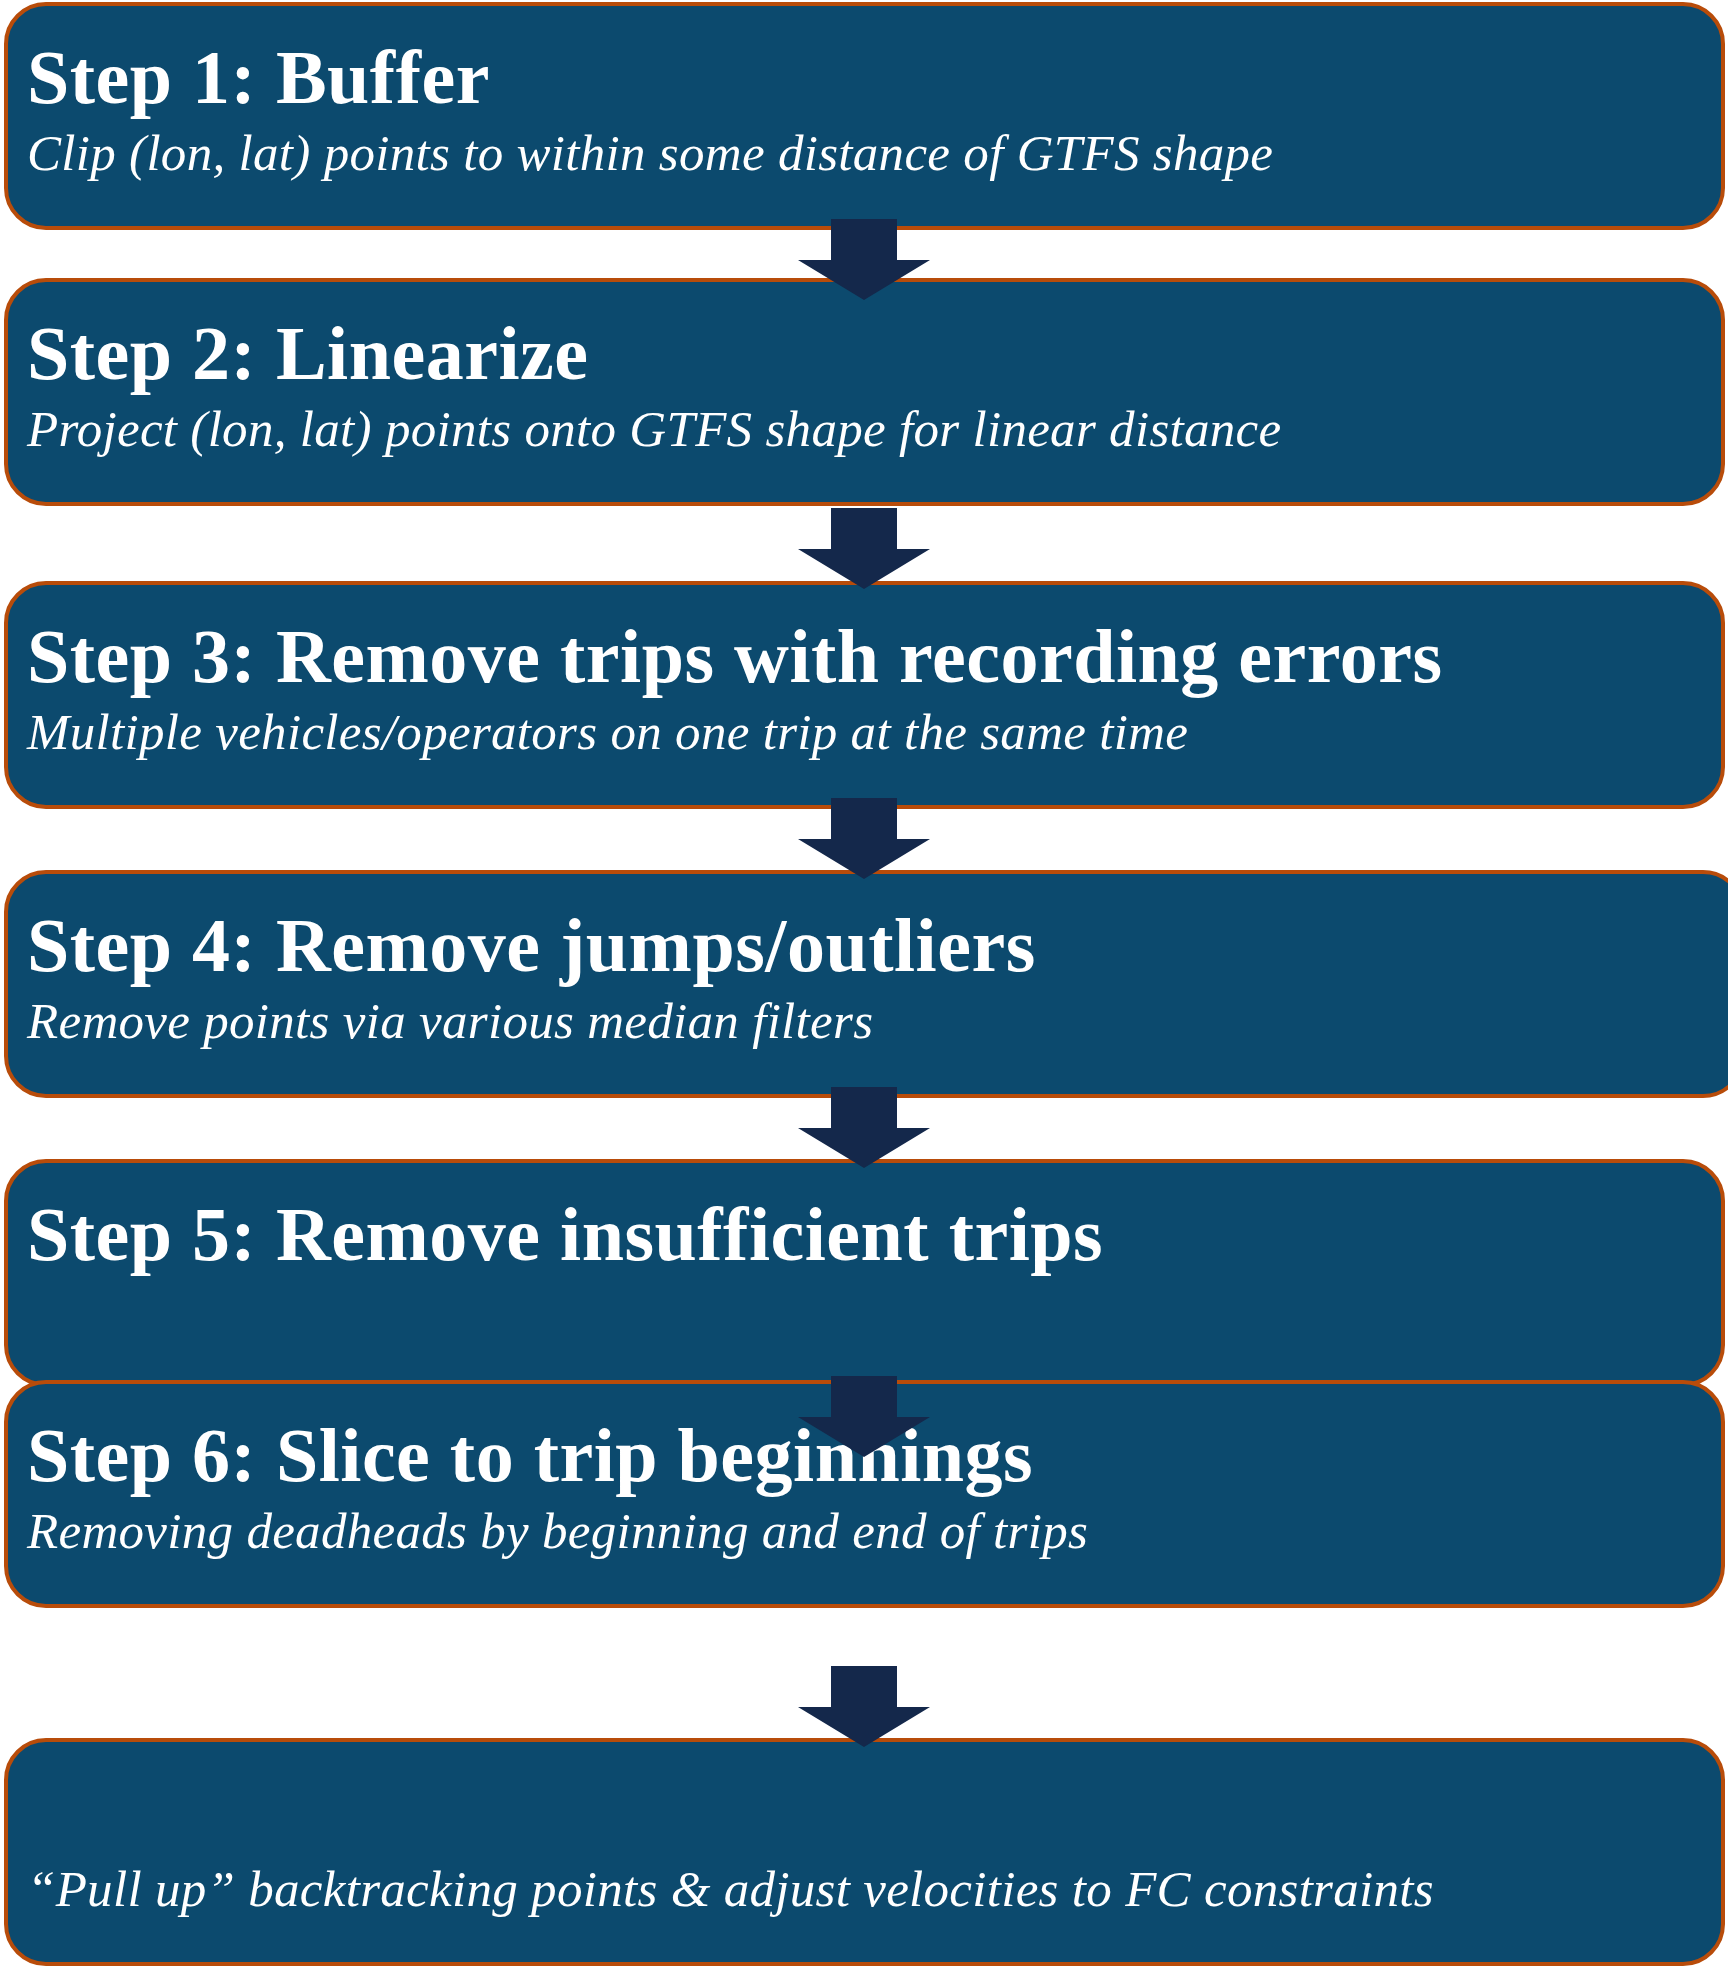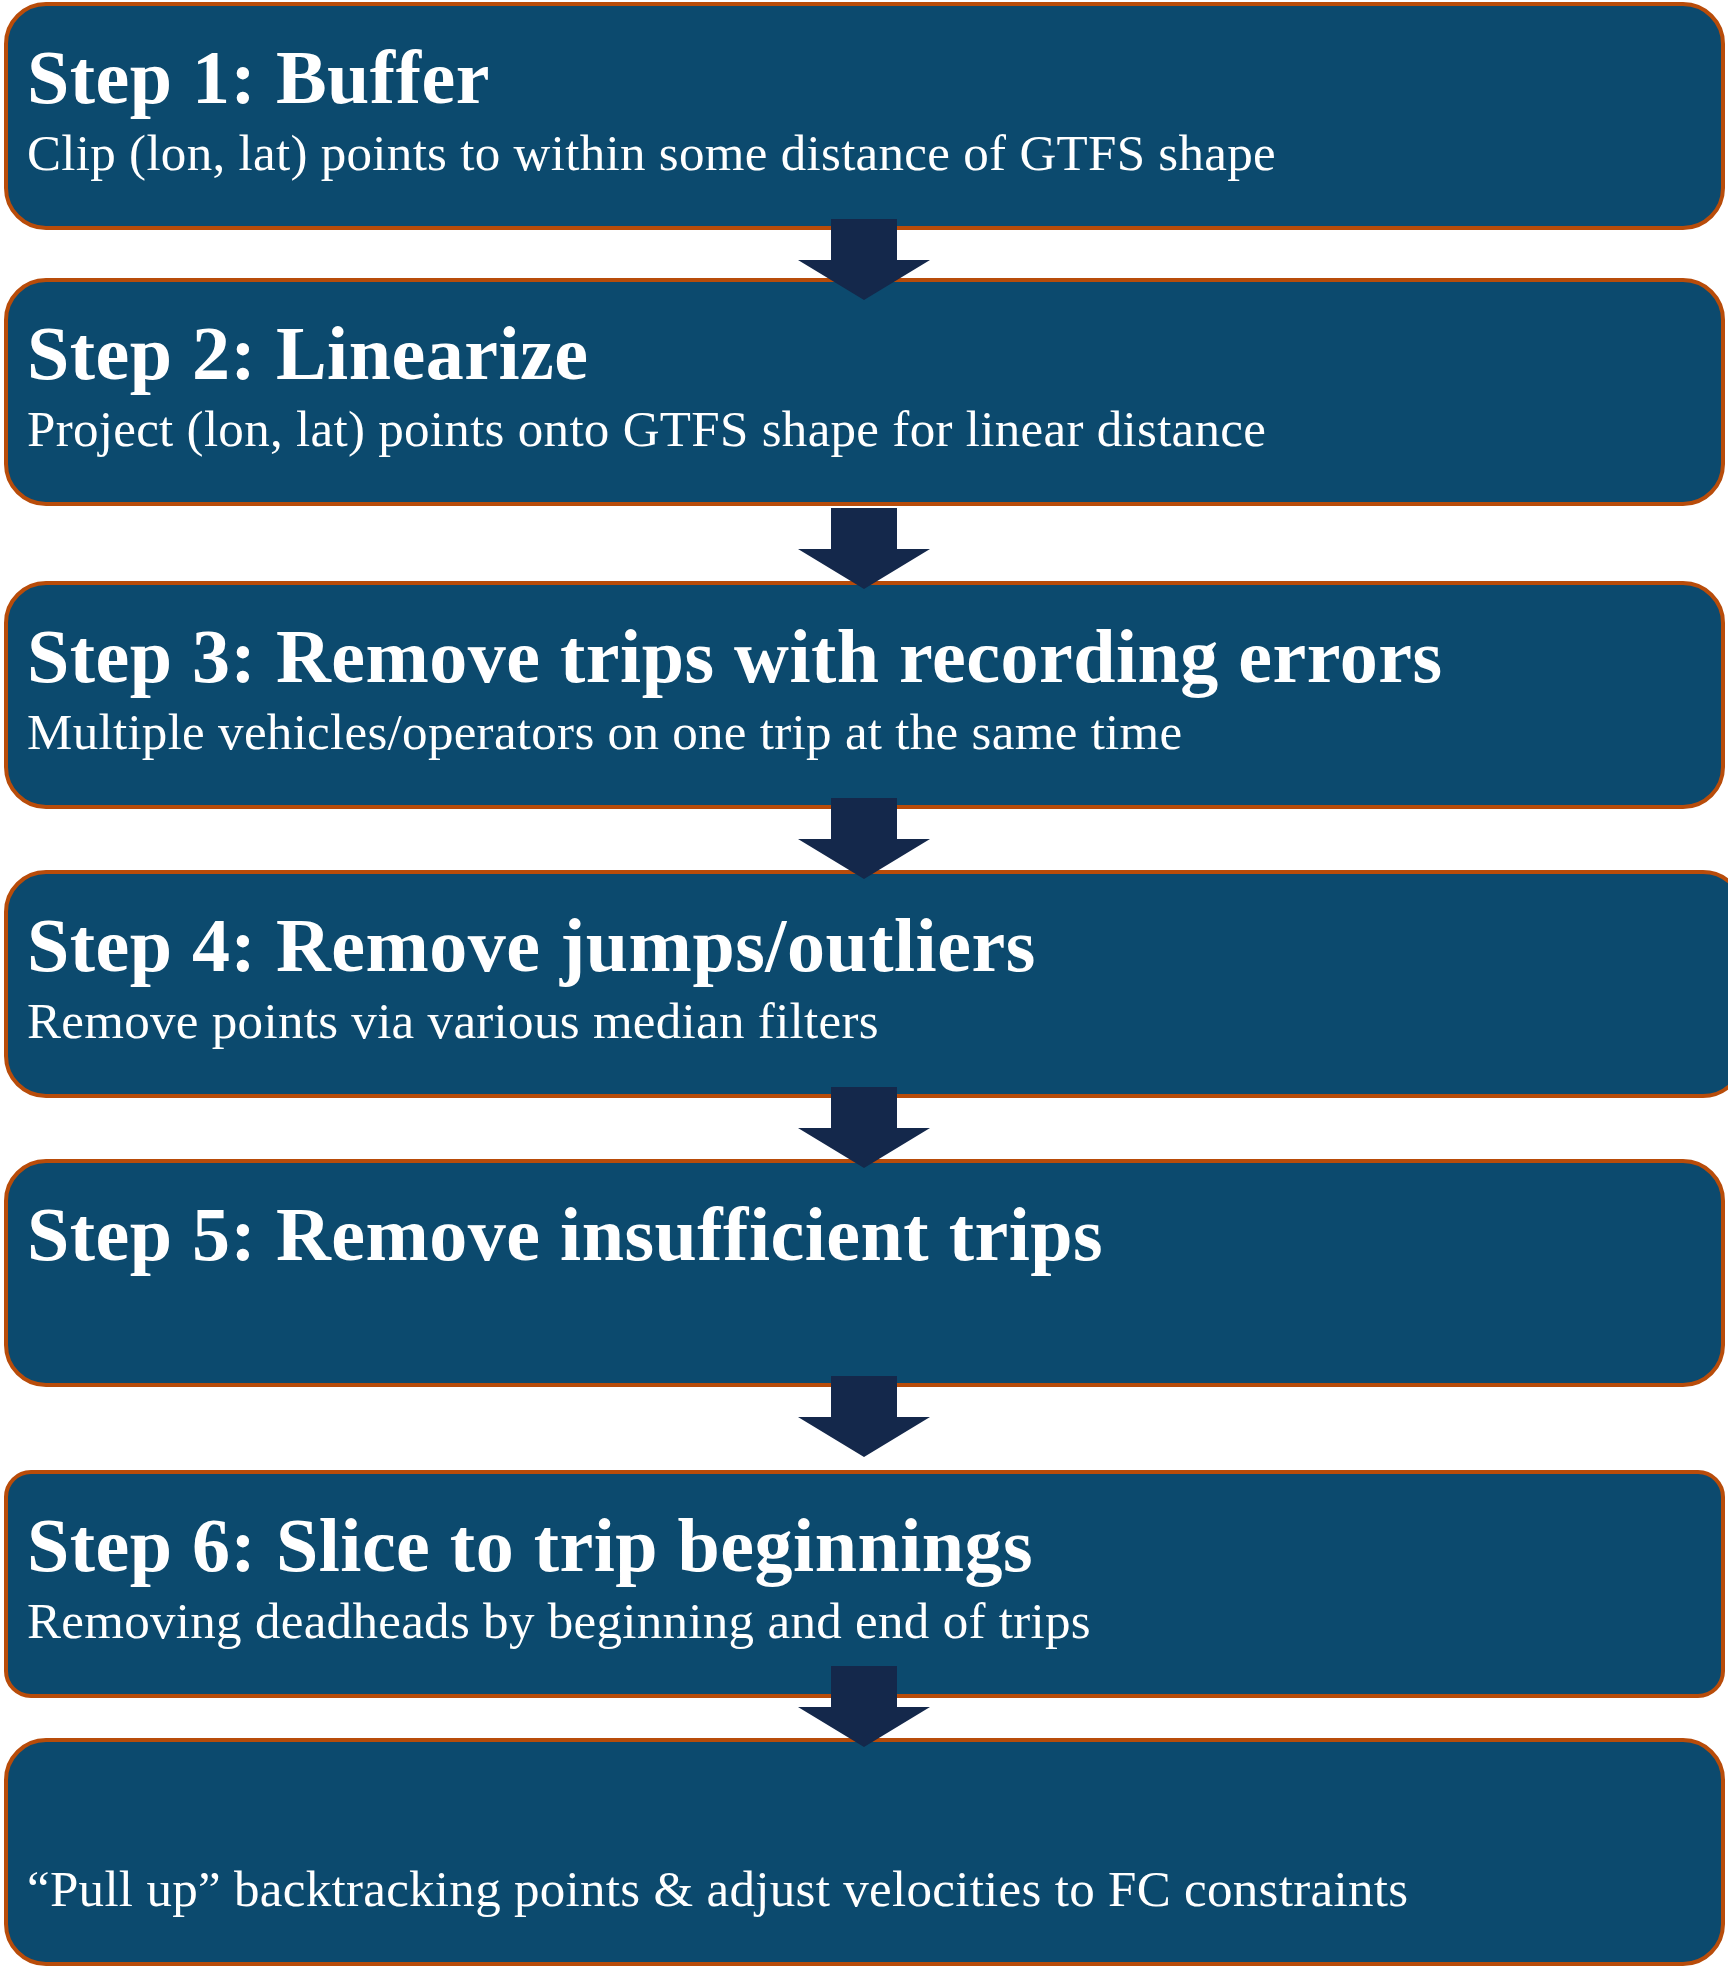--- a/index.html
+++ b/index.html
@@ -35,20 +35,21 @@
       line-height: 90px;
       white-space: nowrap;
       letter-spacing: 0.5px;
     }
     .step-desc {
       position: absolute;
       left: 19px;
       top: 116px;
       margin: 0;
       color: #ffffff;
+      font-style: italic;
       font-size: 51px;
       line-height: 62px;
       white-space: nowrap;
       letter-spacing: 0.3px;
     }
     .arrow {
       position: absolute;
       left: 798px;
       width: 132px;
       height: 81px;
@@ -75,21 +76,21 @@
 
 <div class="step-box" style="top:870px;padding-left:20px;">
   <h2 class="step-title">Step 4: Remove jumps/outliers</h2>
   <p class="step-desc">Remove points via various median filters</p>
 </div>
 
 <div class="step-box" style="top:1159px;">
   <h2 class="step-title">Step 5: Remove insufficient trips</h2>
 </div>
 
-<div class="step-box" style="top:1470px;border-radius:27px;">
+<div class="step-box" style="top:1380px;">
   <h2 class="step-title">Step 6: Slice to trip beginnings</h2>
   <p class="step-desc">Removing deadheads by beginning and end of trips</p>
 </div>
 
 <div class="step-box" style="top:1738px;">
   <p class="step-desc">“Pull up” backtracking points &amp; adjust velocities to FC constraints</p>
 </div>
 
 <div class="arrow" style="top:219px;">
   <svg width="132" height="81" viewBox="0 0 132 81">

